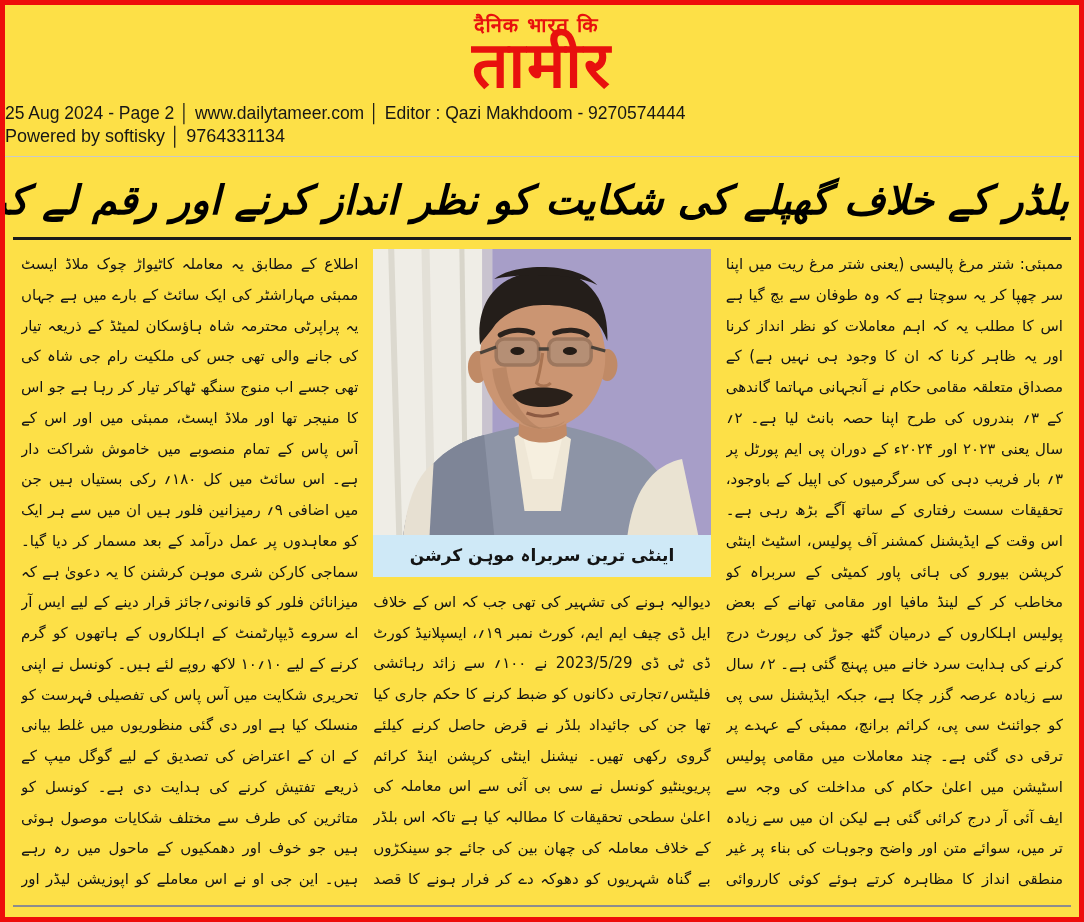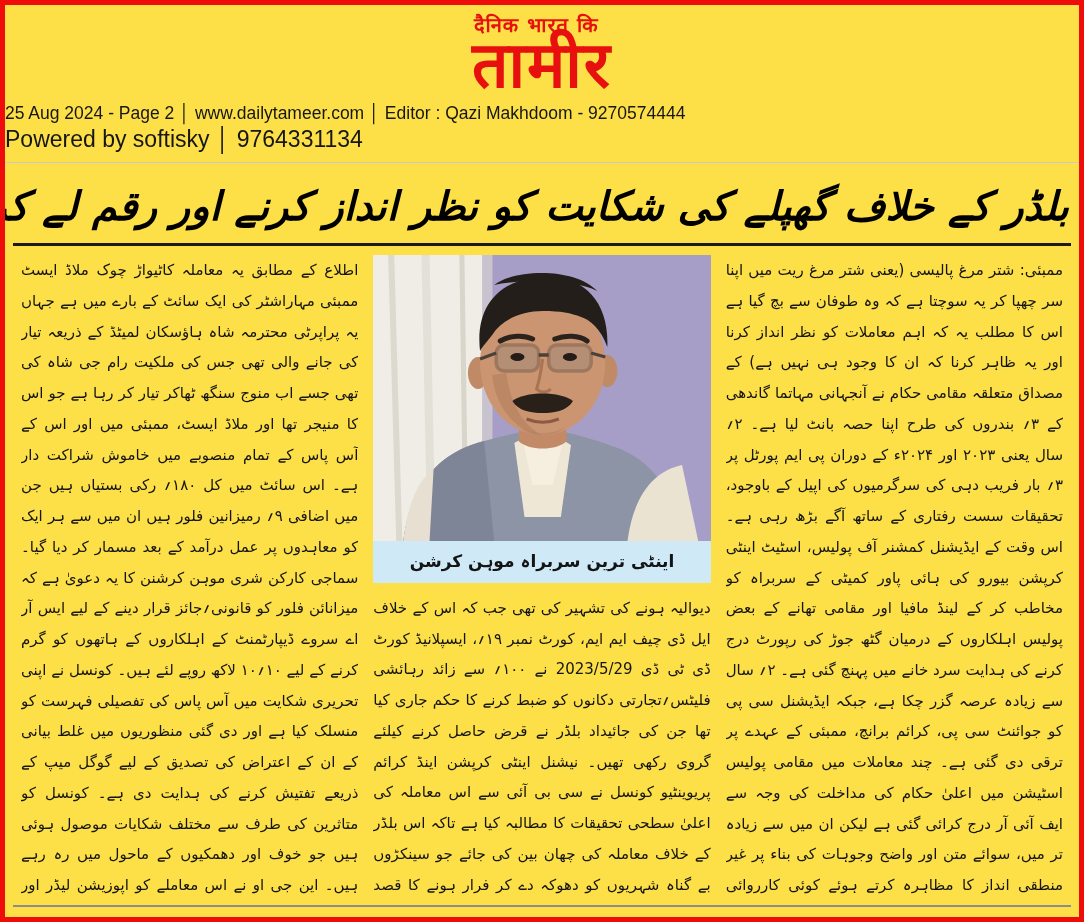--- a/index.html
+++ b/index.html
@@ -21,21 +21,21 @@
     margin:2px 0 0 2px;letter-spacing:1px;
   }
   .masthead-title{
     font-family:"DejaVu Serif",serif;
     font-weight:bold;color:#e8100e;font-size:64px;
     letter-spacing:2px;margin-top:-2px;text-align:center;
   }
   
   .info-lines{color:#161616;margin-top:6px;}
   .info-line1{font-size:17.5px;}
-  .info-line2{font-size:23px;margin-top:2px;}
+  .info-line2{font-size:18px;margin-top:2px;}
   .top-divider{border:none;border-top:1.5px solid #c9c9c9;margin:9px 0 0 0;}
   
   .headline{
     direction:rtl;unicode-bidi:embed;
     font-family:"DejaVu Sans",sans-serif;
     font-weight:bold;font-style:italic;
     font-size:40px;line-height:1.05;
     color:#000;text-align:center;
     margin:0;padding:22px 10px 12px 10px;
     white-space:nowrap;overflow:hidden;

